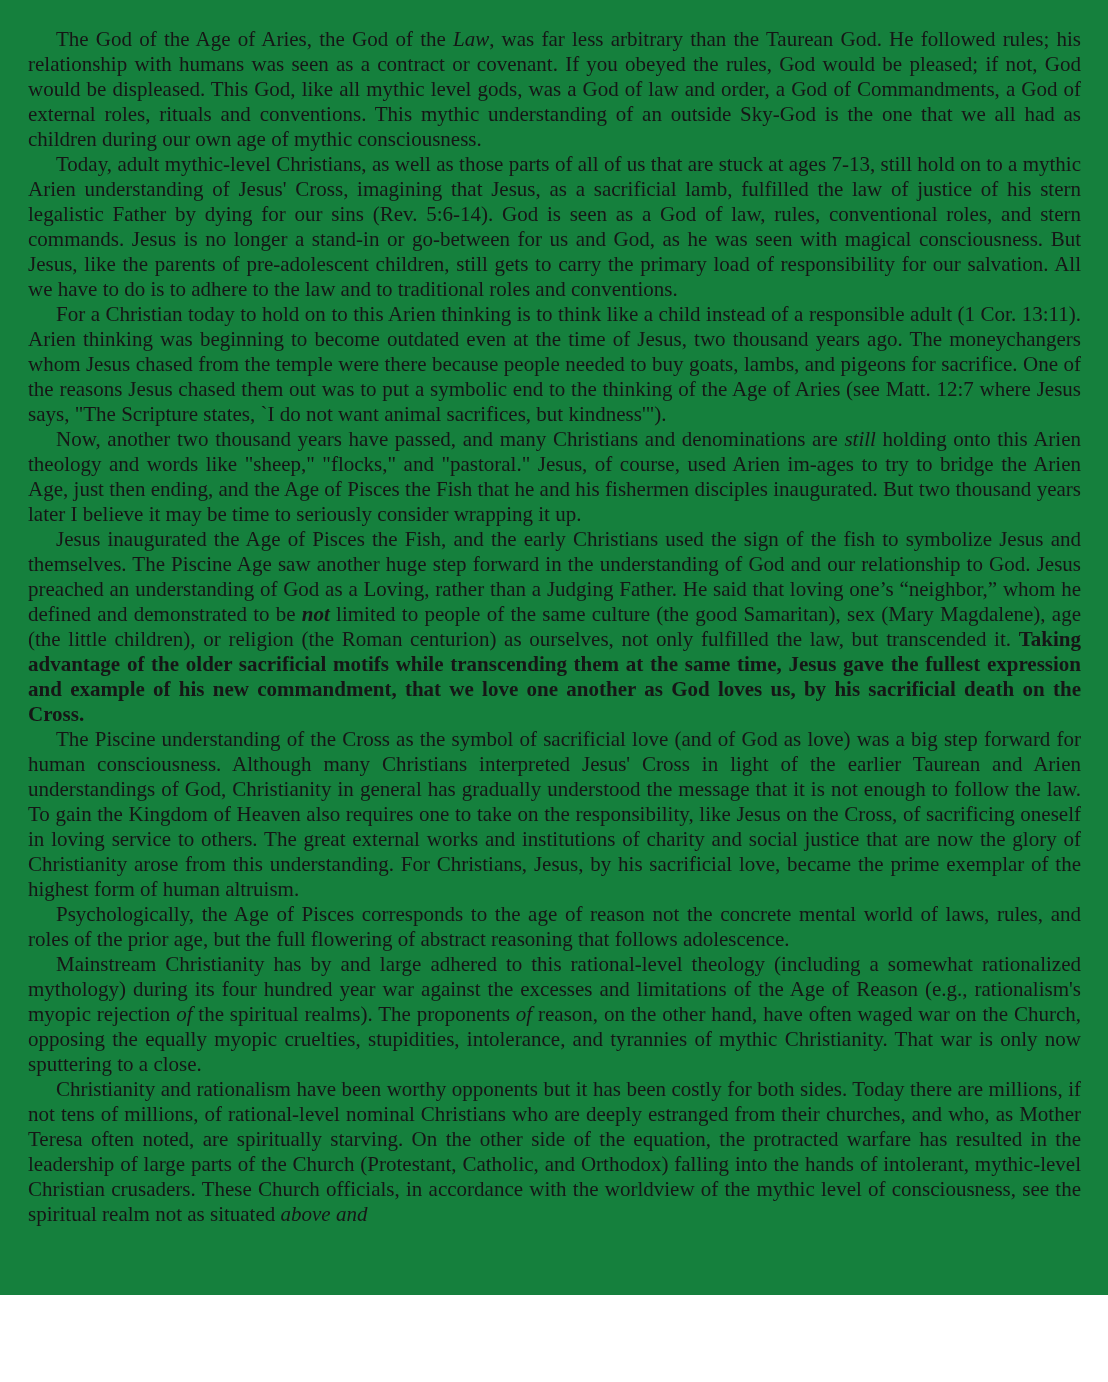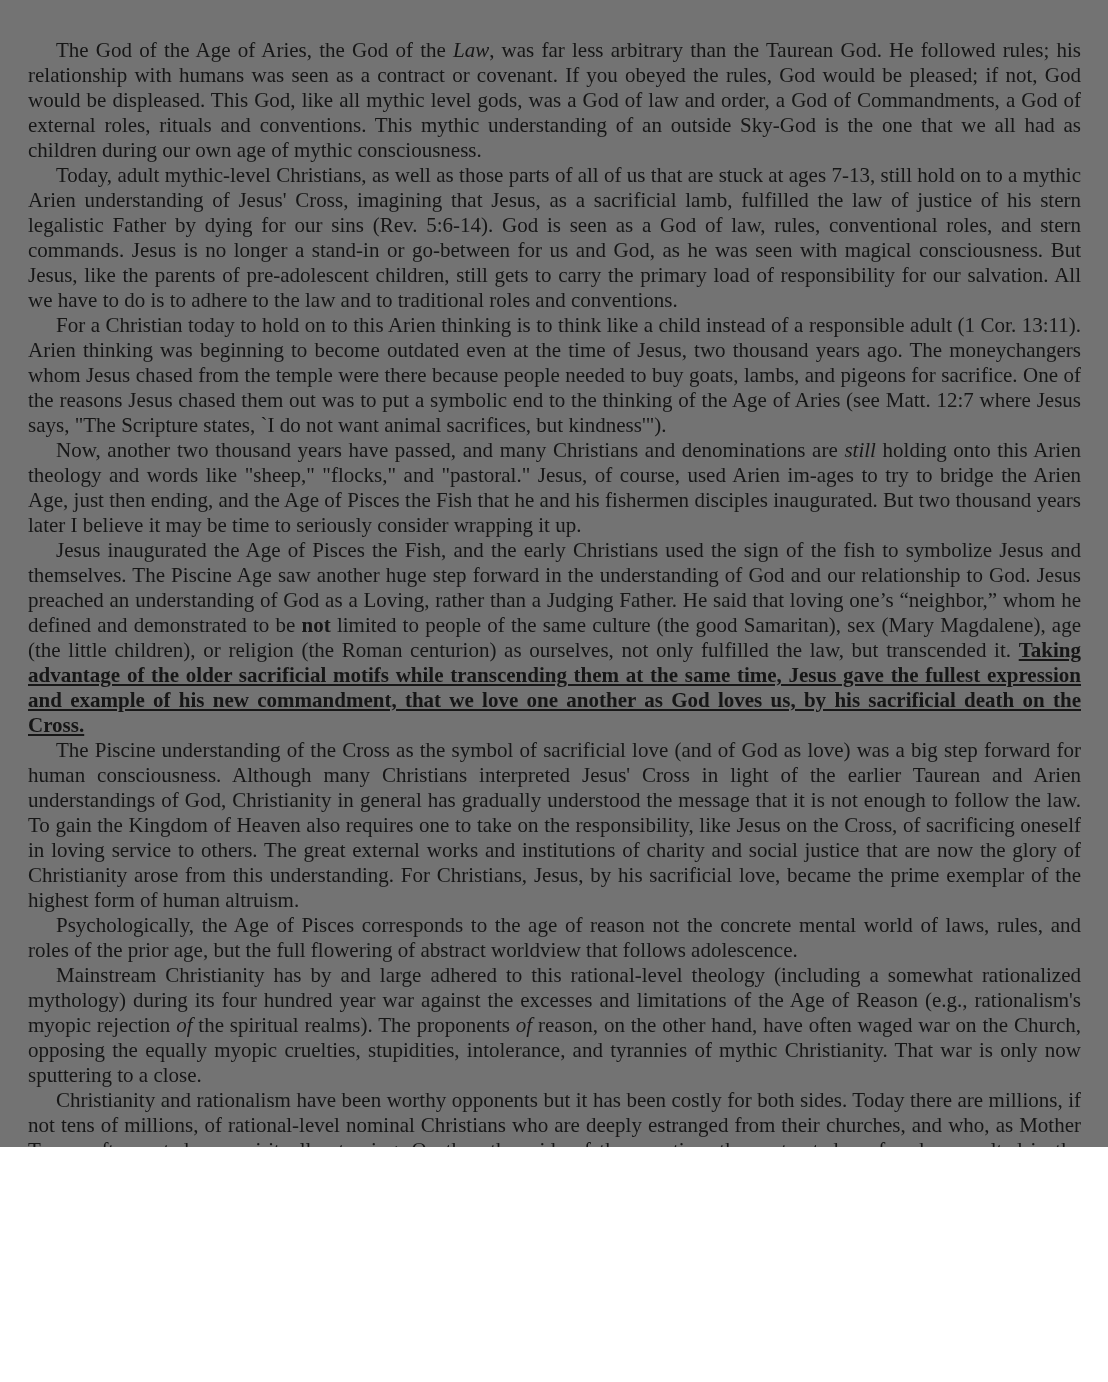--- a/index.html
+++ b/index.html
@@ -3,50 +3,50 @@
 <meta charset="utf-8">
 <style>
   html, body {
     margin: 0;
     padding: 0;
     background: #ffffff;
   }
   .page {
     position: relative;
     width: 1108px;
-    height: 1147px;
+    height: 1295px;
     box-sizing: border-box;
-    background: #737373;
-    padding: 38px 27px 0 28px;
+    background: #15803d;
+    padding: 27px 27px 0 28px;
     overflow: hidden;
   }
   .doc-body {
     font-family: "Liberation Serif", "DejaVu Serif", serif;
     font-size: 21px;
     line-height: 25px;
     color: #161616;
     text-align: justify;
   }
   .doc-body p {
     margin: 0;
     padding: 0;
     text-indent: 28px;
   }
   .run-i  { font-style: italic; }
-  .run-b  { font-weight: bold; text-decoration: underline; }
-  .run-bi { font-weight: bold; }
+  .run-b  { font-weight: bold; }
+  .run-bi { font-weight: bold; font-style: italic; }
 </style>
 </head>
 <body>
 
 <div class="page">
   <div class="doc-body">
       <p><span>The God of the Age of Aries, the God of the </span><span class="run-i">Law</span><span>, was far less arbitrary than the Taurean God. He followed rules; his relationship with humans was seen as a contract or covenant. If you obeyed the rules, God would be pleased; if not, God would be displeased. This God, like all mythic level gods, was a God of law and order, a God of Commandments, a God of external roles, rituals and conventions. This mythic understanding of an outside Sky-God is the one that we all had as children during our own age of mythic consciousness.</span></p>
       <p><span>Today, adult mythic-level Christians, as well as those parts of all of us that are stuck at ages 7-13, still hold on to a mythic Arien understanding of Jesus' Cross, imagining that Jesus, as a sacrificial lamb, fulfilled the law of justice of his stern legalistic Father by dying for our sins (Rev. 5:6-14). God is seen as a God of law, rules, conventional roles, and stern commands. Jesus is no longer a stand-in or go-between for us and God, as he was seen with magical consciousness. But Jesus, like the parents of pre-adolescent children, still gets to carry the primary load of responsibility for our salvation. All we have to do is to adhere to the law and to traditional roles and conventions.</span></p>
       <p><span>For a Christian today to hold on to this Arien thinking is to think like a child instead of a responsible adult (1 Cor. 13:11). Arien thinking was beginning to become outdated even at the time of Jesus, two thousand years ago. The moneychangers whom Jesus chased from the temple were there because people needed to buy goats, lambs, and pigeons for sacrifice. One of the reasons Jesus chased them out was to put a symbolic end to the thinking of the Age of Aries (see Matt. 12:7 where Jesus says, "The Scripture states, `I do not want animal sacrifices, but kindness'").</span></p>
       <p><span>Now, another two thousand years have passed, and many Christians and denominations are </span><span class="run-i">still</span><span> holding onto this Arien theology and words like "sheep," "flocks," and "pastoral." Jesus, of course, used Arien im-ages to try to bridge the Arien Age, just then ending, and the Age of Pisces the Fish that he and his fishermen disciples inaugurated. But two thousand years later I believe it may be time to seriously consider wrapping it up.</span></p>
       <p><span>Jesus inaugurated the Age of Pisces the Fish, and the early Christians used the sign of the fish to symbolize Jesus and themselves. The Piscine Age saw another huge step forward in the understanding of God and our relationship to God.  Jesus preached an understanding of God as a Loving, rather than a Judging Father.  He said that loving one’s “neighbor,” whom he defined and demonstrated to be </span><span class="run-bi">not</span><span> limited to people of the same culture (the good Samaritan), sex (Mary Magdalene), age (the little children), or religion (the Roman centurion) as ourselves, not only fulfilled the law, but transcended it. </span><span class="run-b">Taking advantage of the older sacrificial motifs while transcending them at the same time, Jesus gave the fullest expression and example of his new commandment, that we love one another as God loves us, by his sacrificial death on the Cross.</span></p>
       <p><span>The Piscine understanding of the Cross as the symbol of sacrificial love (and of God as love) was a big step forward for human consciousness. Although many Christians interpreted Jesus' Cross in light of the earlier Taurean and Arien understandings of God, Christianity in general has gradually understood the message that it is not enough to follow the law. To gain the Kingdom of Heaven also requires one to take on the responsibility, like Jesus on the Cross, of sacrificing oneself in loving service to others. The great external works and institutions of charity and social justice that are now the glory of Christianity arose from this understanding. For Christians, Jesus, by his sacrificial love, became the prime exemplar of the highest form of human altruism.</span></p>
-      <p><span>Psychologically, the Age of Pisces corresponds to the age of reason not the concrete mental world of laws, rules, and roles of the prior age, but the full flowering of abstract worldview that follows adolescence.</span></p>
+      <p><span>Psychologically, the Age of Pisces corresponds to the age of reason not the concrete mental world of laws, rules, and roles of the prior age, but the full flowering of abstract reasoning that follows adolescence.</span></p>
       <p><span>Mainstream Christianity has by and large adhered to this rational-level theology (including a somewhat rationalized mythology) during its four hundred year war against the excesses and limitations of the Age of Reason (e.g., rationalism's myopic rejection </span><span class="run-i">of</span><span> the spiritual realms). The proponents </span><span class="run-i">of</span><span> reason, on the other hand, have often waged war on the Church, opposing the equally myopic cruelties, stupidities, intolerance, and tyrannies of mythic Christianity. That war is only now sputtering to a close.</span></p>
       <p><span>Christianity and rationalism have been worthy opponents but it has been costly for both sides. Today there are millions, if not tens of millions, of rational-level nominal Christians who are deeply estranged from their churches, and who, as Mother Teresa often noted, are spiritually starving. On the other side of the equation, the protracted warfare has resulted in the leadership of large parts of the Church (Protestant, Catholic, and Orthodox) falling into the hands of intolerant, mythic-level Christian crusaders. These Church officials, in accordance with the worldview of the mythic level of consciousness, see the spiritual realm not as situated </span><span class="run-i">above and</span></p>
     </div>
 </div>
 
 </body></html>

